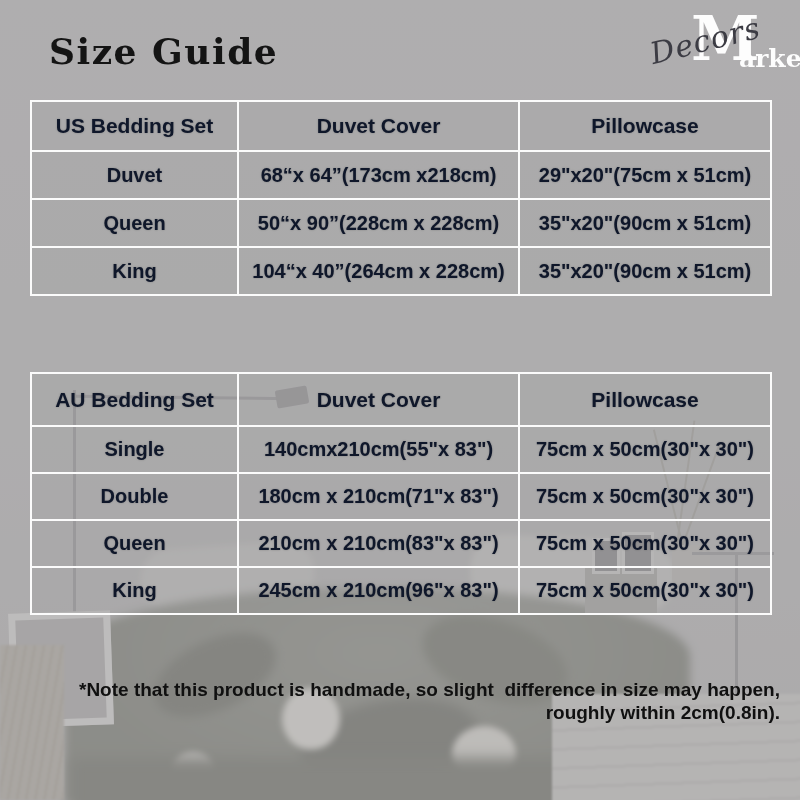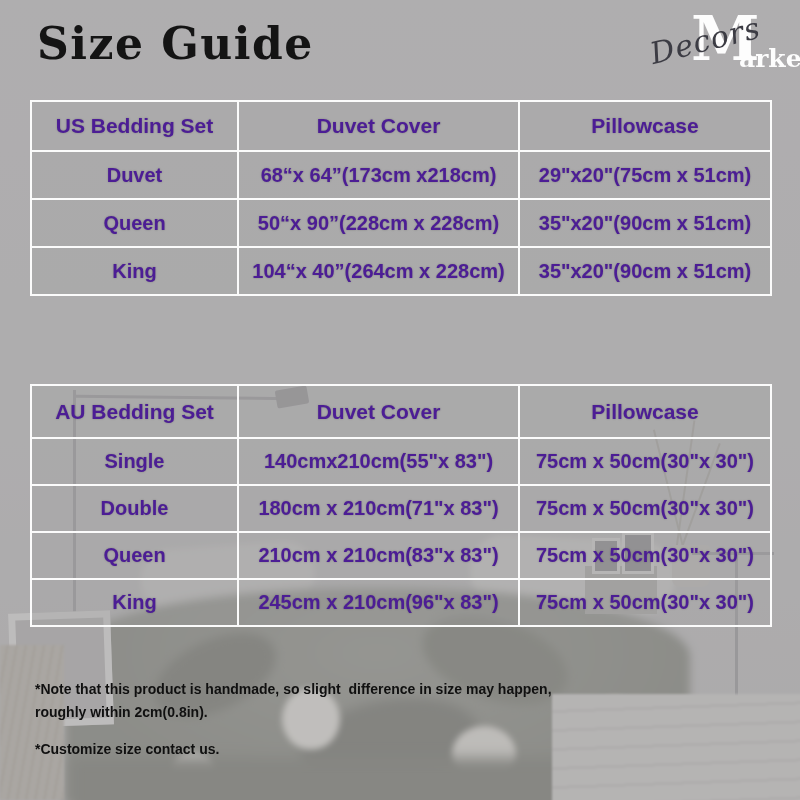--- a/index.html
+++ b/index.html
@@ -39,59 +39,59 @@
   .p-rack-pole{left:735px;top:552px;width:3px;height:168px;background:#77767a;}
   .p-rack-bar{left:692px;top:552px;width:82px;height:3px;background:#77767a;}
   .p-wheel1{left:700px;top:714px;width:10px;height:10px;border-radius:50%;background:#5f5e62;}
   .p-wheel2{left:747px;top:714px;width:10px;height:10px;border-radius:50%;background:#5f5e62;}
   .p-floor{left:552px;top:694px;width:250px;height:108px;
     background:repeating-linear-gradient(178deg,#c0bfbb 0 16px,#b0afab 16px 19px);filter:blur(1px);}
   .overlay{position:absolute;inset:0;background:rgba(174,173,174,0.62);}
 
   
   .title{
-    position:absolute;left:33px;top:14px;margin:4px;
+    position:absolute;left:33px;top:14px;margin:16px;
     font-family:"DejaVu Serif","Liberation Serif",serif;
-    font-size:44px;font-weight:700;letter-spacing:1.5px;color:#141414;
+    font-size:36px;font-weight:700;letter-spacing:1.5px;color:#141414;
   }
   .logo{position:absolute;left:645px;top:10px;width:140px;height:78px;}
   .logo-m{
     position:absolute;left:46px;top:-6px;
     font-family:"DejaVu Serif",serif;font-weight:700;font-size:62px;line-height:70px;color:#fdfdfd;
   }
   .logo-rest{
     position:absolute;left:94px;top:34px;
     font-family:"DejaVu Serif",serif;font-weight:700;font-size:25px;color:#fdfdfd;
   }
   .logo-script{
     position:absolute;left:4px;top:12px;width:120px;
     font-family:"DejaVu Serif",serif;font-style:italic;font-size:30px;color:#3c3c44;
     transform:rotate(-14deg);letter-spacing:1px;
   }
   table{
     position:absolute;left:30px;width:740px;border-collapse:collapse;table-layout:fixed;
   }
   .t1{top:100px;}
-  .t2{top:384px;}
+  .t2{top:372px;}
   th,td{
     border:2px solid #fbfbfb;background:rgba(163,163,163,0.28);
-    color:#4c1d95;text-align:center;vertical-align:middle;padding:4px;
+    color:#0f172a;text-align:center;vertical-align:middle;padding:4px;
     text-shadow:0 0 2px rgba(0,0,0,0.25);
     font-family:"Liberation Sans",sans-serif;
   }
   th{font-size:21px;font-weight:700;}
   td{font-size:20px;font-weight:700;}
   .t1 thead tr{height:50px;}
   .t1 tbody tr{height:48px;}
   .t2 thead tr{height:53px;}
   .t2 tbody tr{height:47px;}
   .notes{position:absolute;left:32px;top:678px;width:748px;}
   .note{
-    margin:0 0 14px 3px;font-size:14px;font-weight:700;color:#101010;line-height:23px;
-    white-space:pre-wrap;font-family:"Liberation Sans",sans-serif;
+    margin:0 0 14px 3px;font-size:19px;font-weight:700;color:#101010;line-height:23px;
+    white-space:pre-wrap;font-family:"Liberation Sans",sans-serif;text-align:right;
   }
 </style>
 </head>
 <body>
 
 <div class="canvas">
 
   <div class="photo" aria-hidden="true">
     <div class="p-wall"></div>
     <div class="p-lamp-pole"></div>
@@ -198,16 +198,15 @@
         <td>King</td>
         <td>245cm x 210cm(96"x 83")</td>
         <td>75cm x 50cm(30"x 30")</td>
       </tr>
     </tbody>
   </table>
 
   <div class="notes">
     <p class="note">*Note that this product is handmade, so slight  difference in size may happen,
 roughly within 2cm(0.8in).</p>
-    <p class="note">*Customize size contact us.</p>
   </div>
 
 </div>
 
 </body></html>

